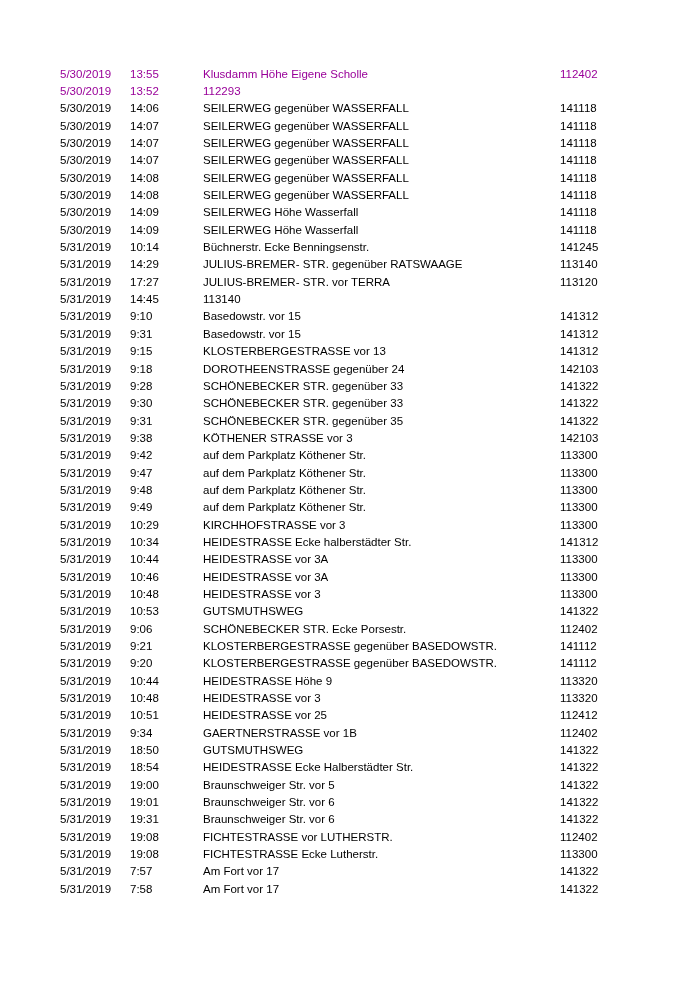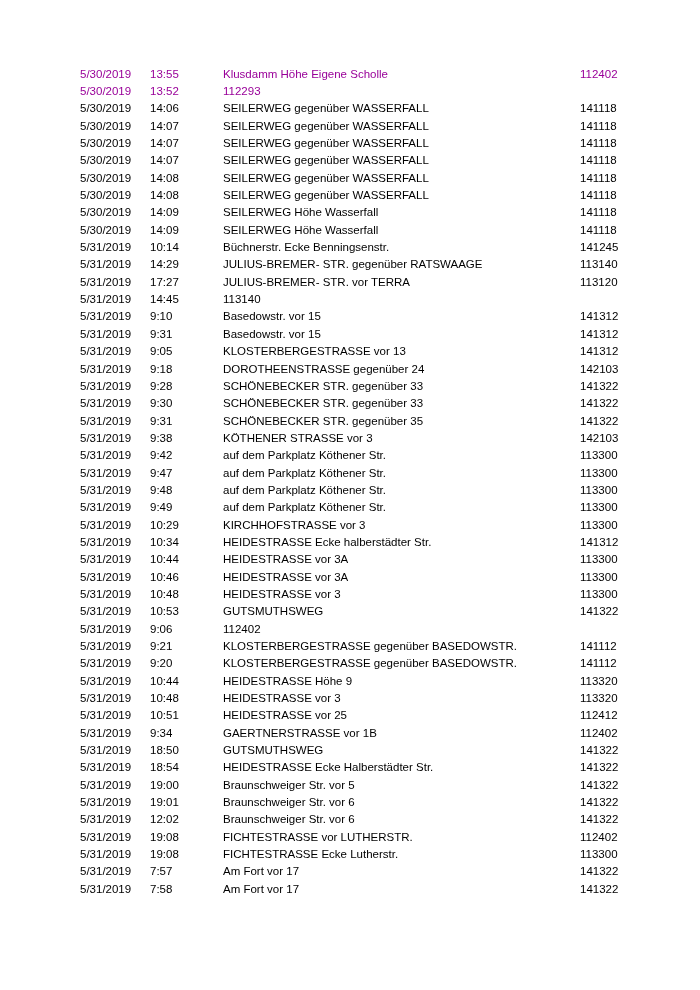--- a/index.html
+++ b/index.html
@@ -18,21 +18,21 @@
   }
   .table {
     position: absolute;
     top: 65px;
     left: 0;
     width: 700px;
   }
   .row {
     display: grid;
     grid-template-columns: 70px 73px 357px auto;
-    padding-left: 80px;
+    padding-left: 60px;
     height: 17.35px;
     align-items: center;
     color: #000000;
     font-size: 11.5px;
     white-space: nowrap;
   }
   .row.highlight {
     color: #990099;
   }
   .cell { overflow: hidden; }
@@ -136,21 +136,21 @@
           <span class="cell cell-code">141312</span>
         </div>
         <div class="row">
           <span class="cell cell-date">5/31/2019</span>
           <span class="cell cell-time">9:31</span>
           <span class="cell cell-location">Basedowstr. vor 15</span>
           <span class="cell cell-code">141312</span>
         </div>
         <div class="row">
           <span class="cell cell-date">5/31/2019</span>
-          <span class="cell cell-time">9:05</span>
+          <span class="cell cell-time">9:15</span>
           <span class="cell cell-location">KLOSTERBERGESTRASSE vor 13</span>
           <span class="cell cell-code">141312</span>
         </div>
         <div class="row">
           <span class="cell cell-date">5/31/2019</span>
           <span class="cell cell-time">9:18</span>
           <span class="cell cell-location">DOROTHEENSTRASSE gegenüber 24</span>
           <span class="cell cell-code">142103</span>
         </div>
         <div class="row">
@@ -233,20 +233,21 @@
         </div>
         <div class="row">
           <span class="cell cell-date">5/31/2019</span>
           <span class="cell cell-time">10:53</span>
           <span class="cell cell-location">GUTSMUTHSWEG</span>
           <span class="cell cell-code">141322</span>
         </div>
         <div class="row">
           <span class="cell cell-date">5/31/2019</span>
           <span class="cell cell-time">9:06</span>
+          <span class="cell cell-location">SCHÖNEBECKER STR. Ecke Porsestr.</span>
           <span class="cell cell-code">112402</span>
         </div>
         <div class="row">
           <span class="cell cell-date">5/31/2019</span>
           <span class="cell cell-time">9:21</span>
           <span class="cell cell-location">KLOSTERBERGESTRASSE gegenüber BASEDOWSTR.</span>
           <span class="cell cell-code">141112</span>
         </div>
         <div class="row">
           <span class="cell cell-date">5/31/2019</span>
@@ -297,21 +298,21 @@
           <span class="cell cell-code">141322</span>
         </div>
         <div class="row">
           <span class="cell cell-date">5/31/2019</span>
           <span class="cell cell-time">19:01</span>
           <span class="cell cell-location">Braunschweiger Str. vor 6</span>
           <span class="cell cell-code">141322</span>
         </div>
         <div class="row">
           <span class="cell cell-date">5/31/2019</span>
-          <span class="cell cell-time">12:02</span>
+          <span class="cell cell-time">19:31</span>
           <span class="cell cell-location">Braunschweiger Str. vor 6</span>
           <span class="cell cell-code">141322</span>
         </div>
         <div class="row">
           <span class="cell cell-date">5/31/2019</span>
           <span class="cell cell-time">19:08</span>
           <span class="cell cell-location">FICHTESTRASSE vor LUTHERSTR.</span>
           <span class="cell cell-code">112402</span>
         </div>
         <div class="row">

